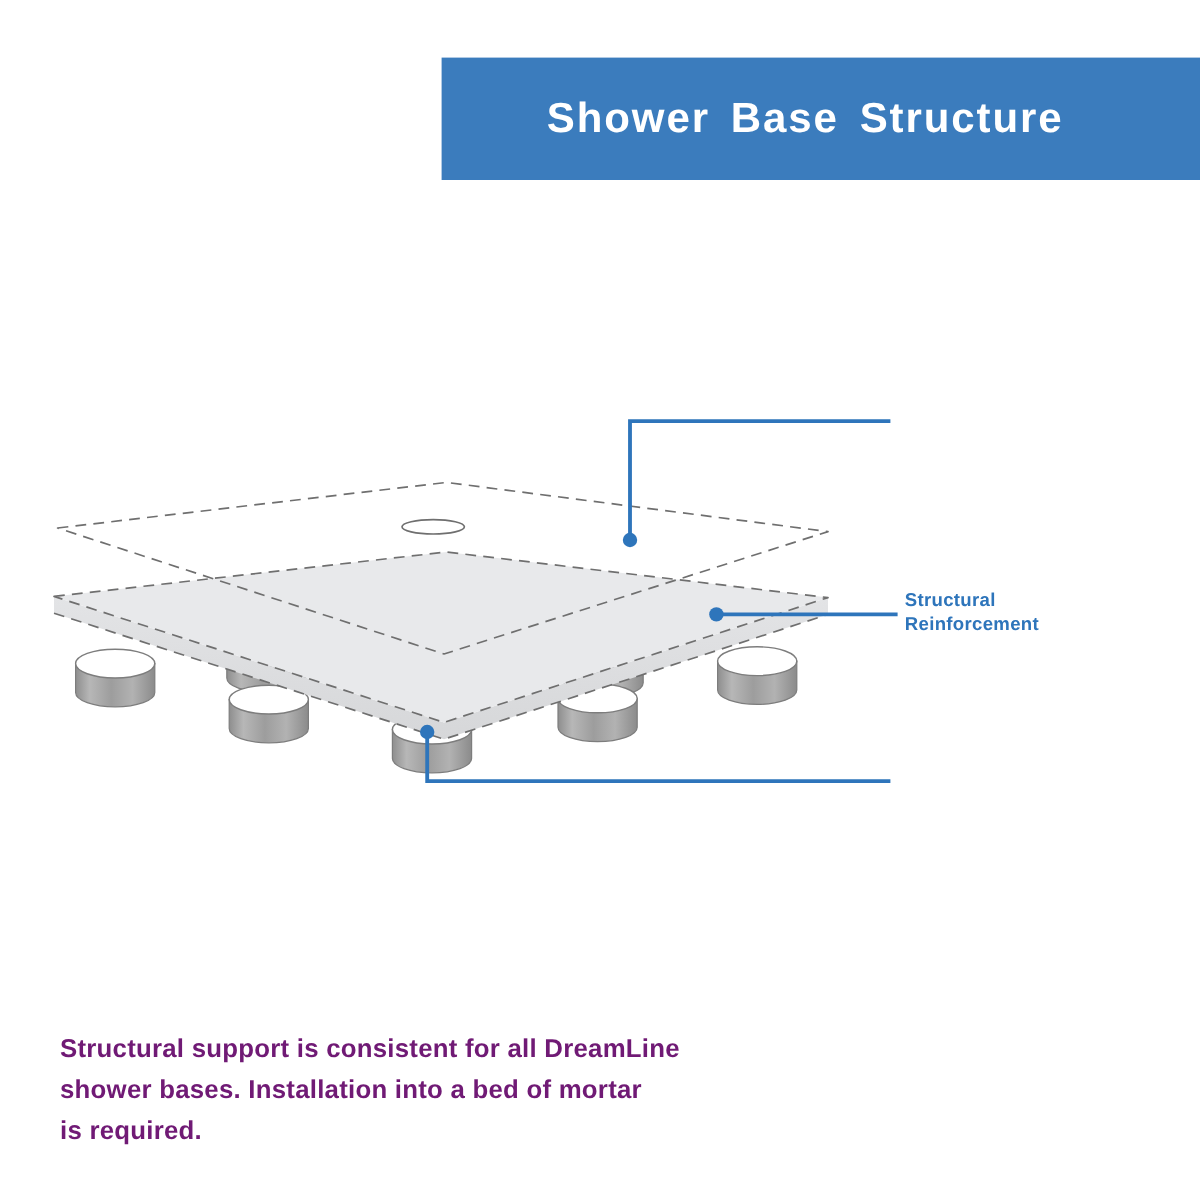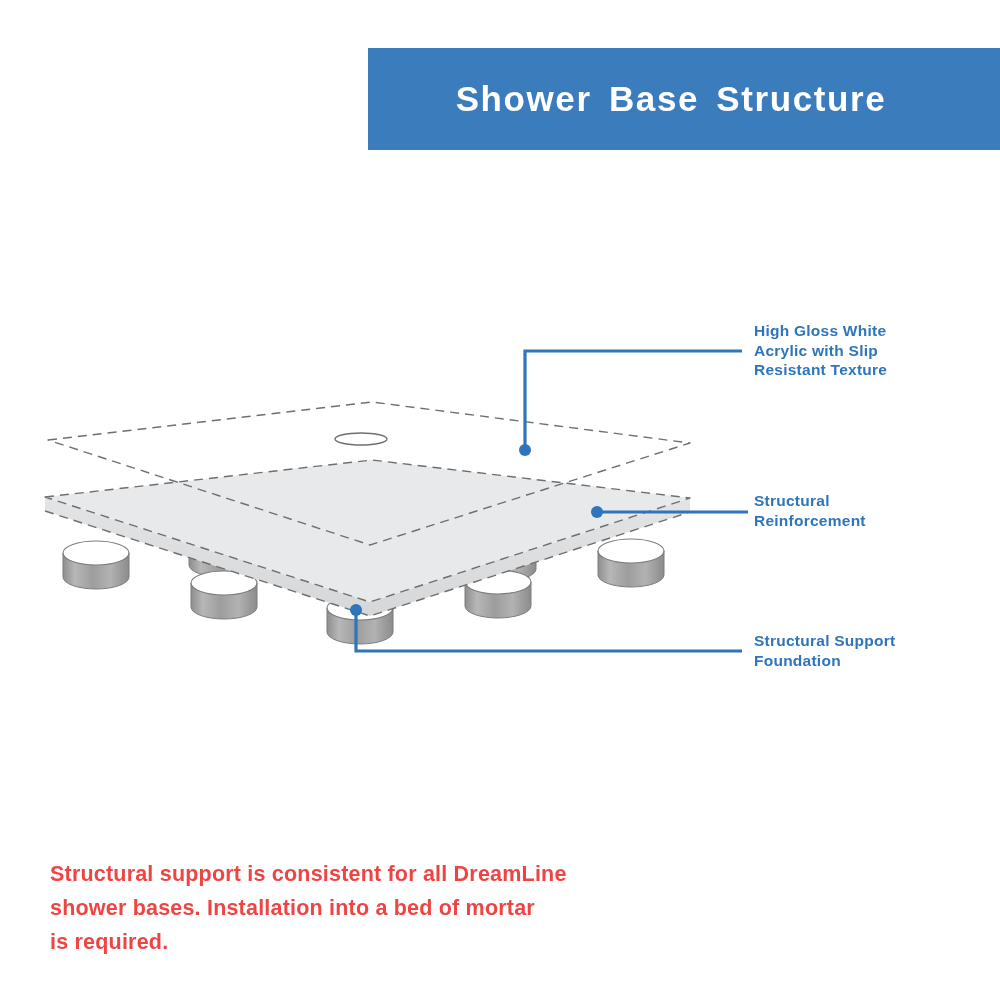--- a/index.html
+++ b/index.html
@@ -41,21 +41,21 @@
     letter-spacing:0.25px;
     white-space:pre;
   }
   .ann-1{left:754px;top:321px;}
   .ann-2{left:754px;top:491px;}
   .ann-3{left:754px;top:631px;}
 
   
   .caption{
     position:absolute;left:50px;top:857px;width:640px;
-    color:#ef4444;
+    color:#701a75;
     font-weight:bold;
     font-size:21.5px;
     line-height:34px;
     letter-spacing:0.2px;
     white-space:pre-line;
   }
 </style>
 </head>
 <body>
 
@@ -146,27 +146,22 @@
         <path d="M597,352 L748,352" fill="none" stroke="#2e75bb" stroke-width="3.2"></path>
         <circle cx="597" cy="352" r="6" fill="#2e75bb"></circle>
       </g>
       <g>
         <path d="M356,450 L356,491 L742,491" fill="none" stroke="#2e75bb" stroke-width="3.2"></path>
         <circle cx="356" cy="450" r="6" fill="#2e75bb"></circle>
       </g>
     </svg>
   </div>
 
-  <div class="ann ann-1">High Gloss White
-Acrylic with Slip
-Resistant Texture</div>
 
   <div class="ann ann-2">Structural
 Reinforcement</div>
 
-  <div class="ann ann-3">Structural Support
-Foundation</div>
 
   <div class="caption">Structural support is consistent for all DreamLine
 shower bases. Installation into a bed of mortar
 is required.</div>
 
 </div>
 
 </body></html>

